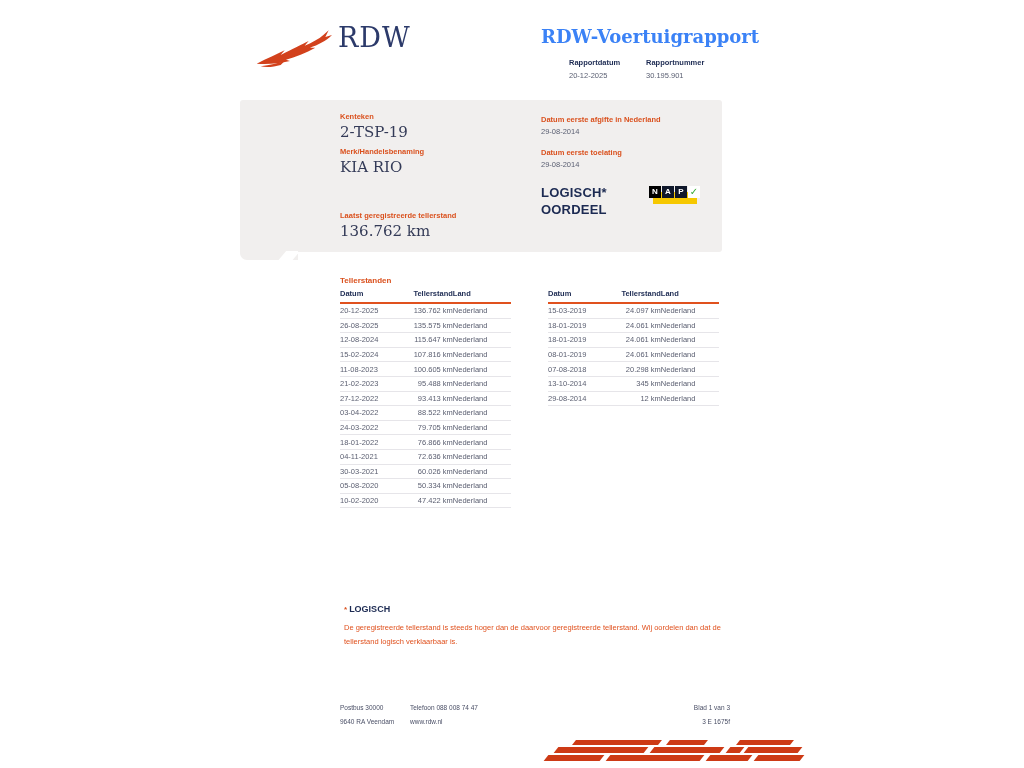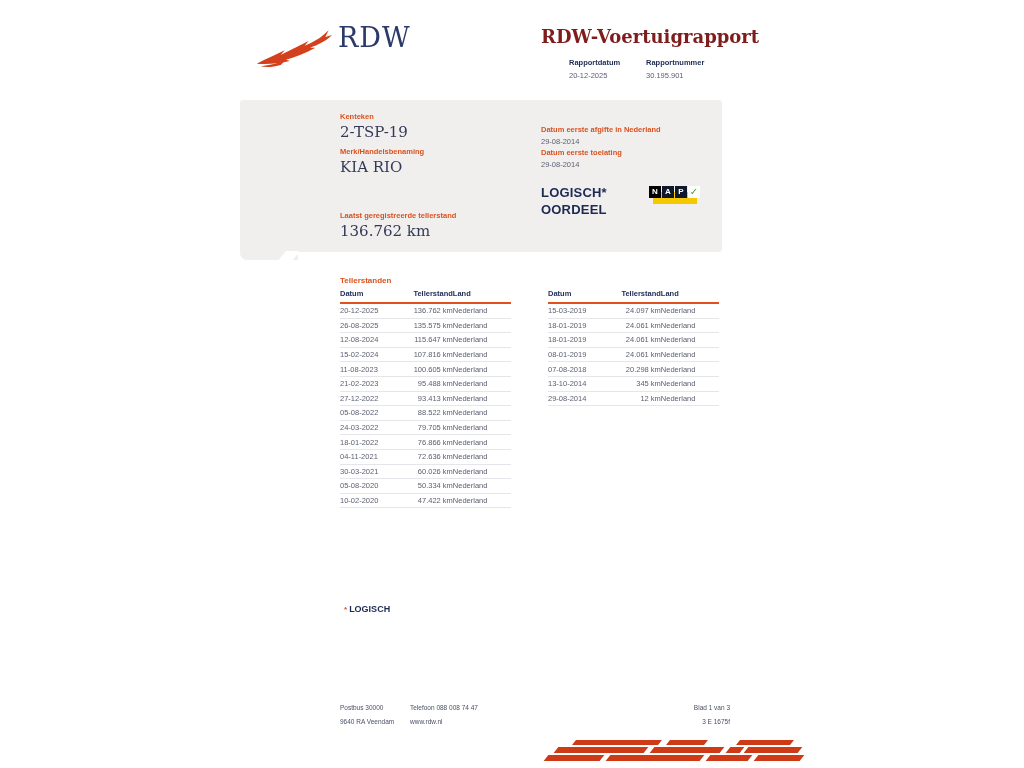--- a/index.html
+++ b/index.html
@@ -5,40 +5,40 @@
   * { margin:0; padding:0; box-sizing:border-box; }
   html,body { background:#ffffff; }
   body { font-family:"Liberation Sans","DejaVu Sans",sans-serif; }
   #page { position:relative; width:1024px; height:768px; background:#ffffff; overflow:hidden; }
 
   
   #logo-eagle { position:absolute; left:254px; top:26px; width:80px; height:46px; }
   #logo-wordmark { position:absolute; left:338px; top:22px; font-family:"DejaVu Serif","Liberation Serif",serif;
     font-size:27px; font-weight:500; color:#2c3a6a; letter-spacing:1px; }
   #report-title { position:absolute; left:541px; top:26px; font-family:"DejaVu Serif","Liberation Serif",serif;
-    font-size:18px; font-weight:700; color:#7f1d1d; }
+    font-size:18px; font-weight:700; color:#3b82f6; }
   .hdr-label { font-size:7.5px; font-weight:700; color:#1c2a52; }
   .hdr-value { font-size:7.5px; color:#595e71; margin-top:4px; }
   #report-meta { position:absolute; left:541px; top:58px; display:flex; gap:22px;margin-left:28px; }
   #report-meta .col1 { width:55px; }
 
   
   #infobox { position:absolute; left:240px; top:100px; width:482px; height:152px; background:#f1efee; border-radius:3px 3px 3px 0; }
   #infobox-tab { position:absolute; left:240px; top:251px; width:58px; height:9px; background:#f1efee;
     border-bottom-left-radius:7px; overflow:hidden; }
   #infobox-tab::after { content:''; position:absolute; right:-3px; top:-1px; width:14px; height:12px; background:#ffffff;
     transform:skewX(-40deg); transform-origin:top right; }
   .fld-label { font-size:7.5px; font-weight:700; color:#da511e; }
   .fld-value-big { font-family:"DejaVu Serif","Liberation Serif",serif; font-size:15px; color:#333a57; margin-top:2px; }
   .fld-value-sm { font-size:7.5px; color:#595e71; margin-top:3px; }
   .ib-field { position:absolute; }
   #fld-kenteken   { left:100px; top:12px; }
   #fld-merk       { left:100px; top:47px; }
   #fld-teller     { left:100px; top:111px; }
-  #fld-afgifte    { left:301px; top:25px; }
+  #fld-afgifte    { left:301px; top:15px; }
   #fld-toelating  { left:301px; top:48px; }
   #oordeel { position:absolute; left:301px; top:84px; font-size:13px; font-weight:800; color:#1c2a52;
     line-height:17px; letter-spacing:0.2px; }
 
   
   #nap { position:absolute; left:408px; top:84px; width:50px; height:24px; }
   #nap .nap-yellow { position:absolute; left:5px; top:8px; width:44px; height:12px; background:#f6c800; }
   #nap .nap-sq { position:absolute; top:2px; width:12px; height:12px; background:#10182b; color:#ffffff;
     font-size:8px; font-weight:800; text-align:center; line-height:12px; }
   #nap .n1 { left:1px; background:#000000; }
@@ -184,21 +184,21 @@
           <span class="ts-cell c0">21-02-2023</span>
           <span class="ts-cell c1">95.488 km</span>
           <span class="ts-cell c2">Nederland</span>
         </div>
         <div class="ts-row">
           <span class="ts-cell c0">27-12-2022</span>
           <span class="ts-cell c1">93.413 km</span>
           <span class="ts-cell c2">Nederland</span>
         </div>
         <div class="ts-row">
-          <span class="ts-cell c0">05-08-2022</span>
+          <span class="ts-cell c0">03-04-2022</span>
           <span class="ts-cell c1">88.522 km</span>
           <span class="ts-cell c2">Nederland</span>
         </div>
         <div class="ts-row">
           <span class="ts-cell c0">24-03-2022</span>
           <span class="ts-cell c1">79.705 km</span>
           <span class="ts-cell c2">Nederland</span>
         </div>
         <div class="ts-row">
           <span class="ts-cell c0">18-01-2022</span>
@@ -268,20 +268,21 @@
         <div class="ts-row">
           <span class="ts-cell c0">29-08-2014</span>
           <span class="ts-cell c1">12 km</span>
           <span class="ts-cell c2">Nederland</span>
         </div>
       </div>
   </div>
 
   <div id="note">
     <div id="note-title"><span class="ast">*</span><span>LOGISCH</span></div>
+    <div id="note-body">De geregistreerde tellerstand is steeds hoger dan de daarvoor geregistreerde tellerstand. Wij oordelen dan dat de tellerstand logisch verklaarbaar is.</div>
   </div>
 
   <div class="ftr" id="ftr-address">
     <div>Postbus 30000</div>
     <div>9640 RA Veendam</div>
   </div>
   <div class="ftr" id="ftr-contact">
     <div>Telefoon 088 008 74 47</div>
     <div>www.rdw.nl</div>
   </div>

